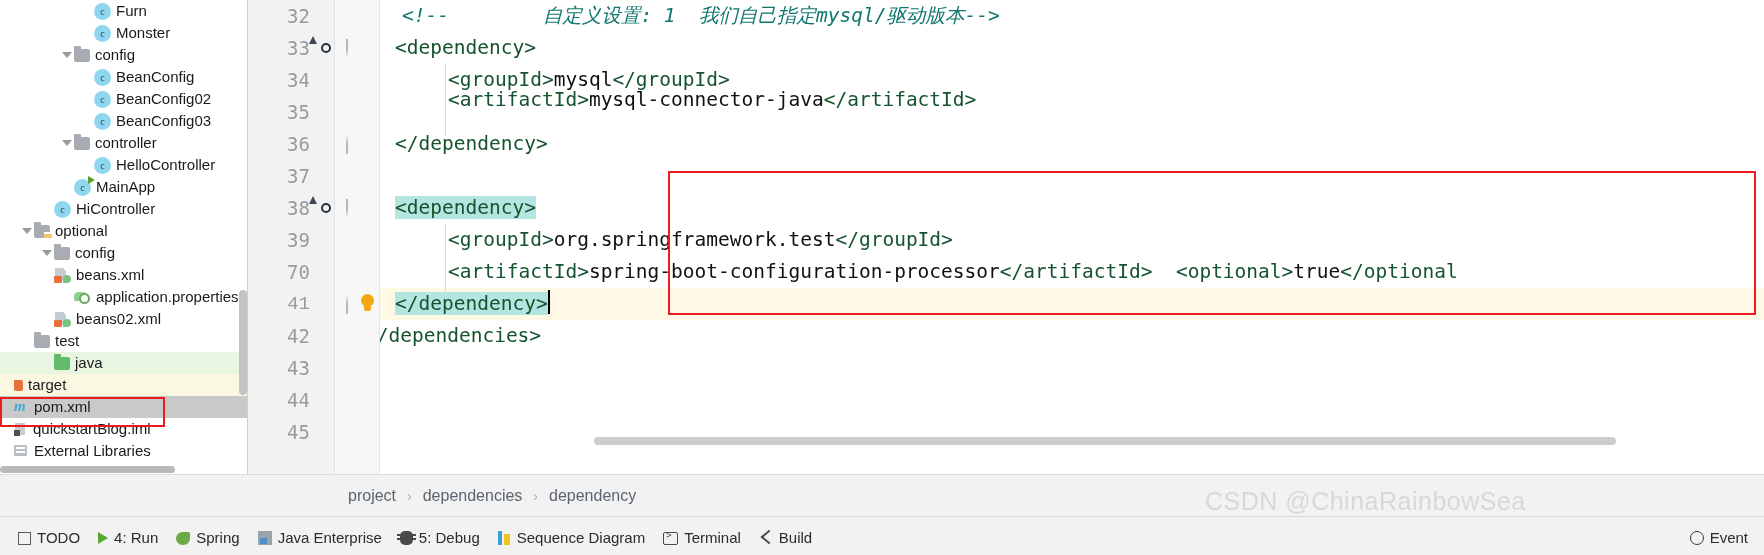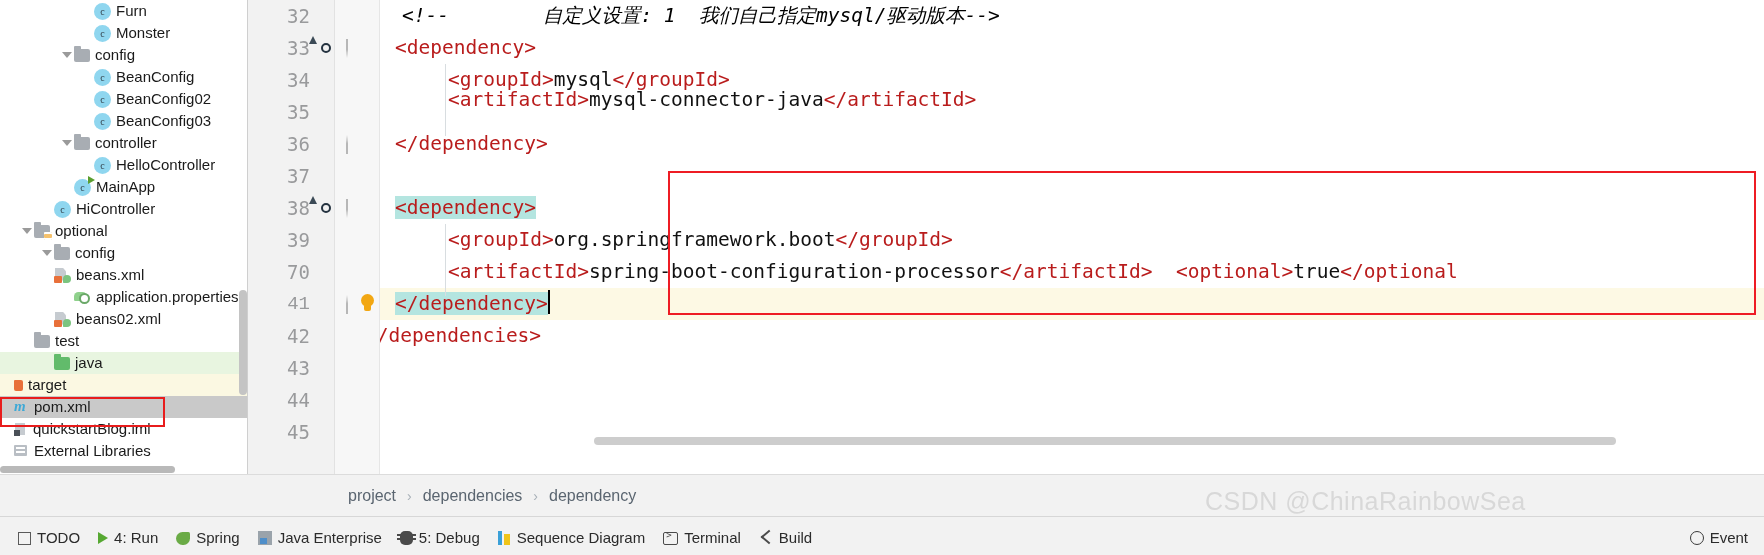--- a/index.html
+++ b/index.html
@@ -203,23 +203,23 @@
   #code {
     position:absolute; left:132px; top:0; width:1384px; height:474px;
     overflow:hidden;
     font-family:"DejaVu Sans Mono", monospace;
     font-size:19.5px;
   }
   .cline {
     position:absolute; left:0; height:32px; line-height:32px; white-space:pre;
   }
   .hl-line { position:absolute; left:0; width:1384px; height:32px; background:#fdf9e4; }
-  .t-tag    { color:#b91c1c; }
+  .t-tag    { color:#14532d; }
   .t-text   { color:#111111; }
-  .t-cmt    { color:#000000; font-style:italic; }
+  .t-cmt    { color:#0f766e; font-style:italic; }
   .sel      { background:#b4e5e0; }
   .caret {
     display:inline-block; width:2px; height:24px; background:#000;
     vertical-align:-4px; margin-left:0px;
   }
 
   
   .iguide { position:absolute; width:1px; background:#d8dde0; }
 
   
@@ -507,21 +507,21 @@
 
     <div id="code">
       <div id="code-lines">
           <div class="cline" style="top: 0px; left: 22px;"><span class="t-cmt">&lt;!--        自定义设置: 1  我们自己指定mysql/驱动版本--&gt;</span></div>
           <div class="cline" style="top: 32px; left: 15px;"><span class="t-tag">&lt;dependency&gt;</span></div>
           <div class="cline" style="top: 64px; left: 68px;"><span class="t-tag">&lt;groupId&gt;</span><span class="t-text">mysql</span><span class="t-tag">&lt;/groupId&gt;</span></div>
           <div class="cline" style="top: 84px; left: 68px;"><span class="t-tag">&lt;artifactId&gt;</span><span class="t-text">mysql-connector-java</span><span class="t-tag">&lt;/artifactId&gt;</span></div>
           <div class="cline" style="top: 128px; left: 15px;"><span class="t-tag">&lt;/dependency&gt;</span></div>
           <div class="cline" style="top: 160px; left: 15px;"></div>
           <div class="cline" style="top: 192px; left: 15px;"><span class="t-tag sel">&lt;dependency&gt;</span></div>
-          <div class="cline" style="top: 224px; left: 68px;"><span class="t-tag">&lt;groupId&gt;</span><span class="t-text">org.springframework.boot</span><span class="t-tag">&lt;/groupId&gt;</span></div>
+          <div class="cline" style="top: 224px; left: 68px;"><span class="t-tag">&lt;groupId&gt;</span><span class="t-text">org.springframework.test</span><span class="t-tag">&lt;/groupId&gt;</span></div>
           <div class="cline" style="top: 256px; left: 68px;"><span class="t-tag">&lt;artifactId&gt;</span><span class="t-text">spring-boot-configuration-processor</span><span class="t-tag">&lt;/artifactId&gt;</span><span class="t-text">  </span><span class="t-tag">&lt;optional&gt;</span><span class="t-text">true</span><span class="t-tag">&lt;/optional</span></div>
           <div class="hl-line" style="top: 288px;"></div>
           <div class="cline" style="top: 288px; left: 15px;"><span class="t-tag sel">&lt;/dependency&gt;</span><span class="caret"></span></div>
           <div class="cline" style="top: 320px; left: -15px;"><span class="t-tag">&lt;/dependencies&gt;</span></div>
           <div class="cline" style="top: 352px; left: 15px;"></div>
           <div class="cline" style="top: 384px; left: 15px;"></div>
           <div class="cline" style="top: 416px; left: 15px;"></div>
           <div class="iguide" style="left: 65px; top: 64px; height: 72px;"></div>
           <div class="iguide" style="left: 65px; top: 224px; height: 72px;"></div>
         </div>

